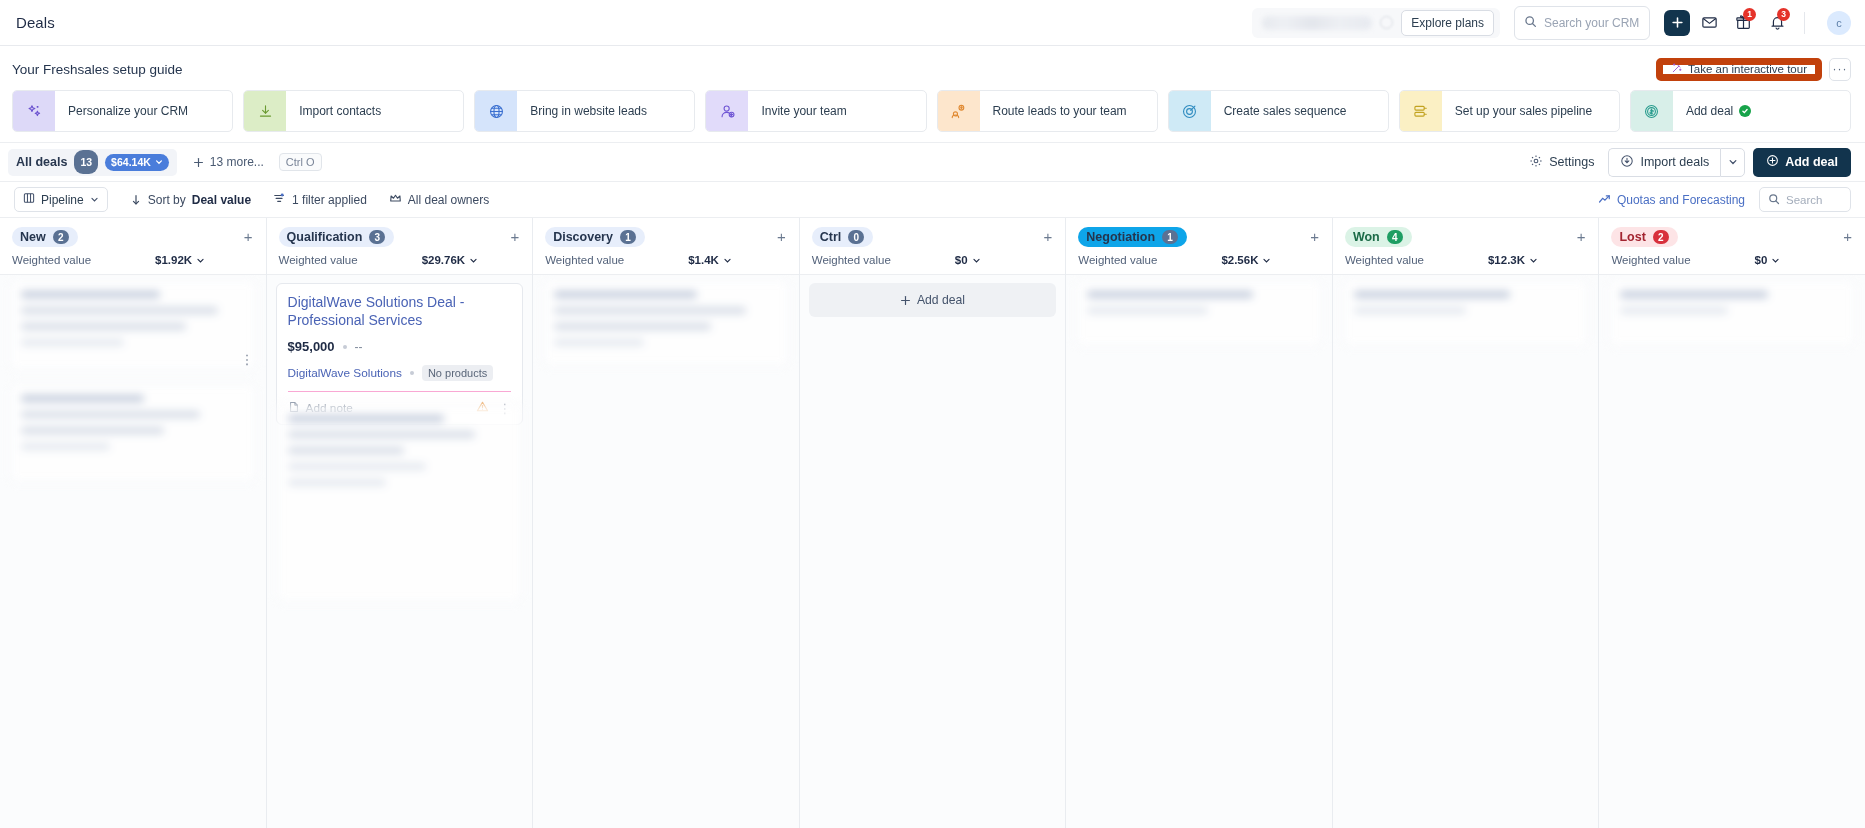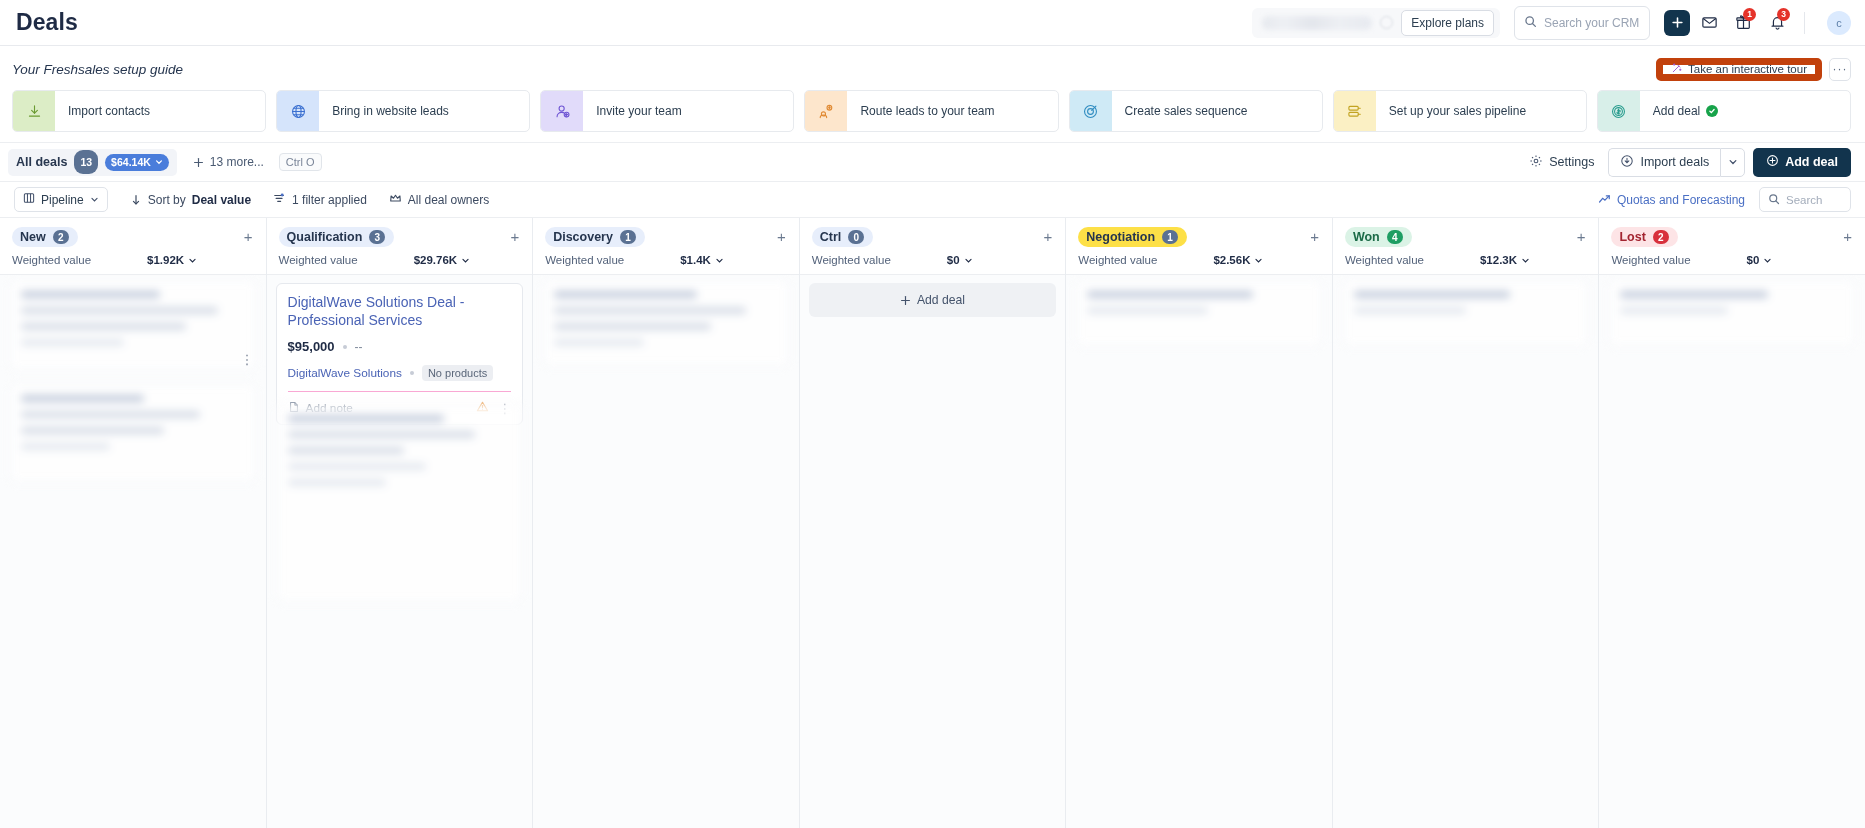--- a/index.html
+++ b/index.html
@@ -13,21 +13,21 @@
   .app { width: 1865px; height: 828px; display: flex; flex-direction: column; }
 
   
   .topbar {
     height: 46px; flex: 0 0 46px;
     display: flex; align-items: center;
     padding: 0 14px 0 16px;
     border-bottom: 1px solid #e8eaee;
     background: #fff;
   }
-  .page-title { font-size: 23px; font-weight: bold; color: #1f2b45; letter-spacing: .1px; }
+  .page-title { font-size: 15px; font-weight: normal; color: #1f2b45; letter-spacing: .1px; }
   .topbar-right { margin-left: auto; display: flex; align-items: center; gap: 0; }
   .plan-box {
     display: flex; align-items: center; gap: 8px;
     background: #f7f8fa; border-radius: 6px; padding: 5px 6px 5px 10px; height: 30px;
   }
   .plan-blur {
     width: 110px; height: 14px; border-radius: 7px;
     background: linear-gradient(90deg,#e6e9ee 0%, #eef0f4 20%, #e3e6ec 45%, #edeff3 70%, #e7eaf0 100%);
     filter: blur(2.4px);
   }
@@ -69,21 +69,21 @@
     margin-left: 10px; cursor: pointer;
   }
   .divider-v { width: 1px; height: 22px; background: #e4e7ec; margin: 0 8px; }
 
   
   .setup {
     padding: 11px 14px 10px 12px; background: #fff;
     border-bottom: 1px solid #eceef1;
   }
   .setup-head { display: flex; align-items: center; height: 24px; margin-bottom: 9px; }
-  .setup-title { font-size: 13.5px; color: #25354e; font-style: italic; }
+  .setup-title { font-size: 13.5px; color: #25354e; }
   .setup-actions { margin-left: auto; display: flex; align-items: center; gap: 7px; }
   .tour-btn {
     border: 7px solid #c2410c; border-radius: 5px; background: #fff;
     font-size: 11.5px; color: #2c3e50; height: 23px; padding: 0 8px;
     display: flex; align-items: center; gap: 5px; cursor: pointer;
   }
   .dots-btn {
     border: 1px solid #dfe3e9; border-radius: 5px; background: #fff;
     width: 22px; height: 23px; display: flex; align-items: center; justify-content: center;
     font-size: 12px; color: #5a6a81; cursor: pointer; letter-spacing: 1px;
@@ -199,21 +199,21 @@
     display: inline-flex; align-items: center; gap: 7px;
     border-radius: 12px; padding: 2px 9px 2px 8px; height: 20px;
   }
   .stage-name { font-size: 12.5px; font-weight: bold; }
   .stage-count {
     color: #fff; font-size: 10px; font-weight: bold; border-radius: 8px;
     min-width: 16px; height: 14px; padding: 0 4px;
     display: flex; align-items: center; justify-content: center;
   }
   .col-plus { margin-left: auto; color: #6b7a90; font-size: 15px; line-height: 1; cursor: pointer; padding: 2px 3px; }
-  .col-weight { display: flex; align-items: center; gap: 16px; margin-top: 7px; }
+  .col-weight { display: flex; align-items: center; gap: 24px; margin-top: 7px; }
   .wv-label { font-size: 11.5px; color: #53627a; }
   .wv-amt { font-size: 11.5px; font-weight: bold; color: #1f2b45; display: flex; align-items: center; gap: 4px; cursor: pointer; padding-left: 40px; }
   .col-body { flex: 1 1 auto; padding: 8px 9px; position: relative; overflow: hidden; }
 
   
   .deal-card {
     background: #fff; border: 1px solid #e6e9ee; border-radius: 6px;
     padding: 10px 11px 7px 11px; cursor: pointer;
   }
   .deal-title { font-size: 14px; color: #4a63b5; line-height: 1.25; }
@@ -322,20 +322,32 @@
                 <path d="M9.2 4.2 L11.8 6.8"></path>
               <path d="M4.2 2.4v2M3.2 3.4h2M12.4 9.4v1.8M11.5 10.3h1.8"></path>
             </svg>
           </span>
           <span>Take an interactive tour</span>
         </div>
         <div class="dots-btn">···</div>
       </div>
     </div>
     <div class="setup-cards" id="setup-cards">
+        <div class="setup-card">
+          <div class="setup-ico" style="background: rgb(221, 217, 248);">
+            <svg width="17" height="17" viewBox="0 0 20 20" fill="none" stroke="#6b52cf" stroke-width="1.3" stroke-linejoin="round">
+              <path d="M7 3.2 L8 5.6 L10.4 6.6 L8 7.6 L7 10 L6 7.6 L3.6 6.6 L6 5.6 Z"></path>
+              <path d="M13.4 9.6 L14.2 11.4 L16 12.2 L14.2 13 L13.4 14.8 L12.6 13 L10.8 12.2 L12.6 11.4 Z"></path>
+              <path d="M13.6 3.4v2.2M12.5 4.5h2.2"></path>
+            </svg>
+          </div>
+          <div class="setup-label">
+            <span>Personalize your CRM</span>
+          </div>
+        </div>
         <div class="setup-card">
           <div class="setup-ico" style="background: rgb(220, 237, 198);">
             <svg width="17" height="17" viewBox="0 0 20 20" fill="none" stroke="#6a9a31" stroke-width="1.3" stroke-linecap="round">
               <path d="M10 3.4v8.4"></path>
               <path d="M6.6 8.6 10 12 13.4 8.6"></path>
               <path d="M4 15.4h12"></path>
             </svg>
           </div>
           <div class="setup-label">
             <span>Import contacts</span>
@@ -703,21 +715,21 @@
               <line x1="7" y1="2" x2="7" y2="12"></line>
               <line x1="2" y1="7" x2="12" y2="7"></line>
             </svg>
   <span>Add deal</span>
           </div>
         </div>
       </div>
       <div class="col">
     <div class="col-head">
       <div class="col-head-top">
-        <span class="stage-pill" style="background:#fde047">
+        <span class="stage-pill" style="background:#0ea5e9">
           <span class="stage-name" style="color:#25354e">Negotiation</span>
           <span class="stage-count" style="background:#5a7193">1</span>
         </span>
         <span class="col-plus">+</span>
       </div>
       <div class="col-weight">
         <span class="wv-label">Weighted value</span>
         <span class="wv-amt">
           <span>$2.56K</span>
           <svg width="9" height="9" viewBox="0 0 12 12" stroke="#1f2b45" stroke-width="1.5" fill="none" stroke-linecap="round">

